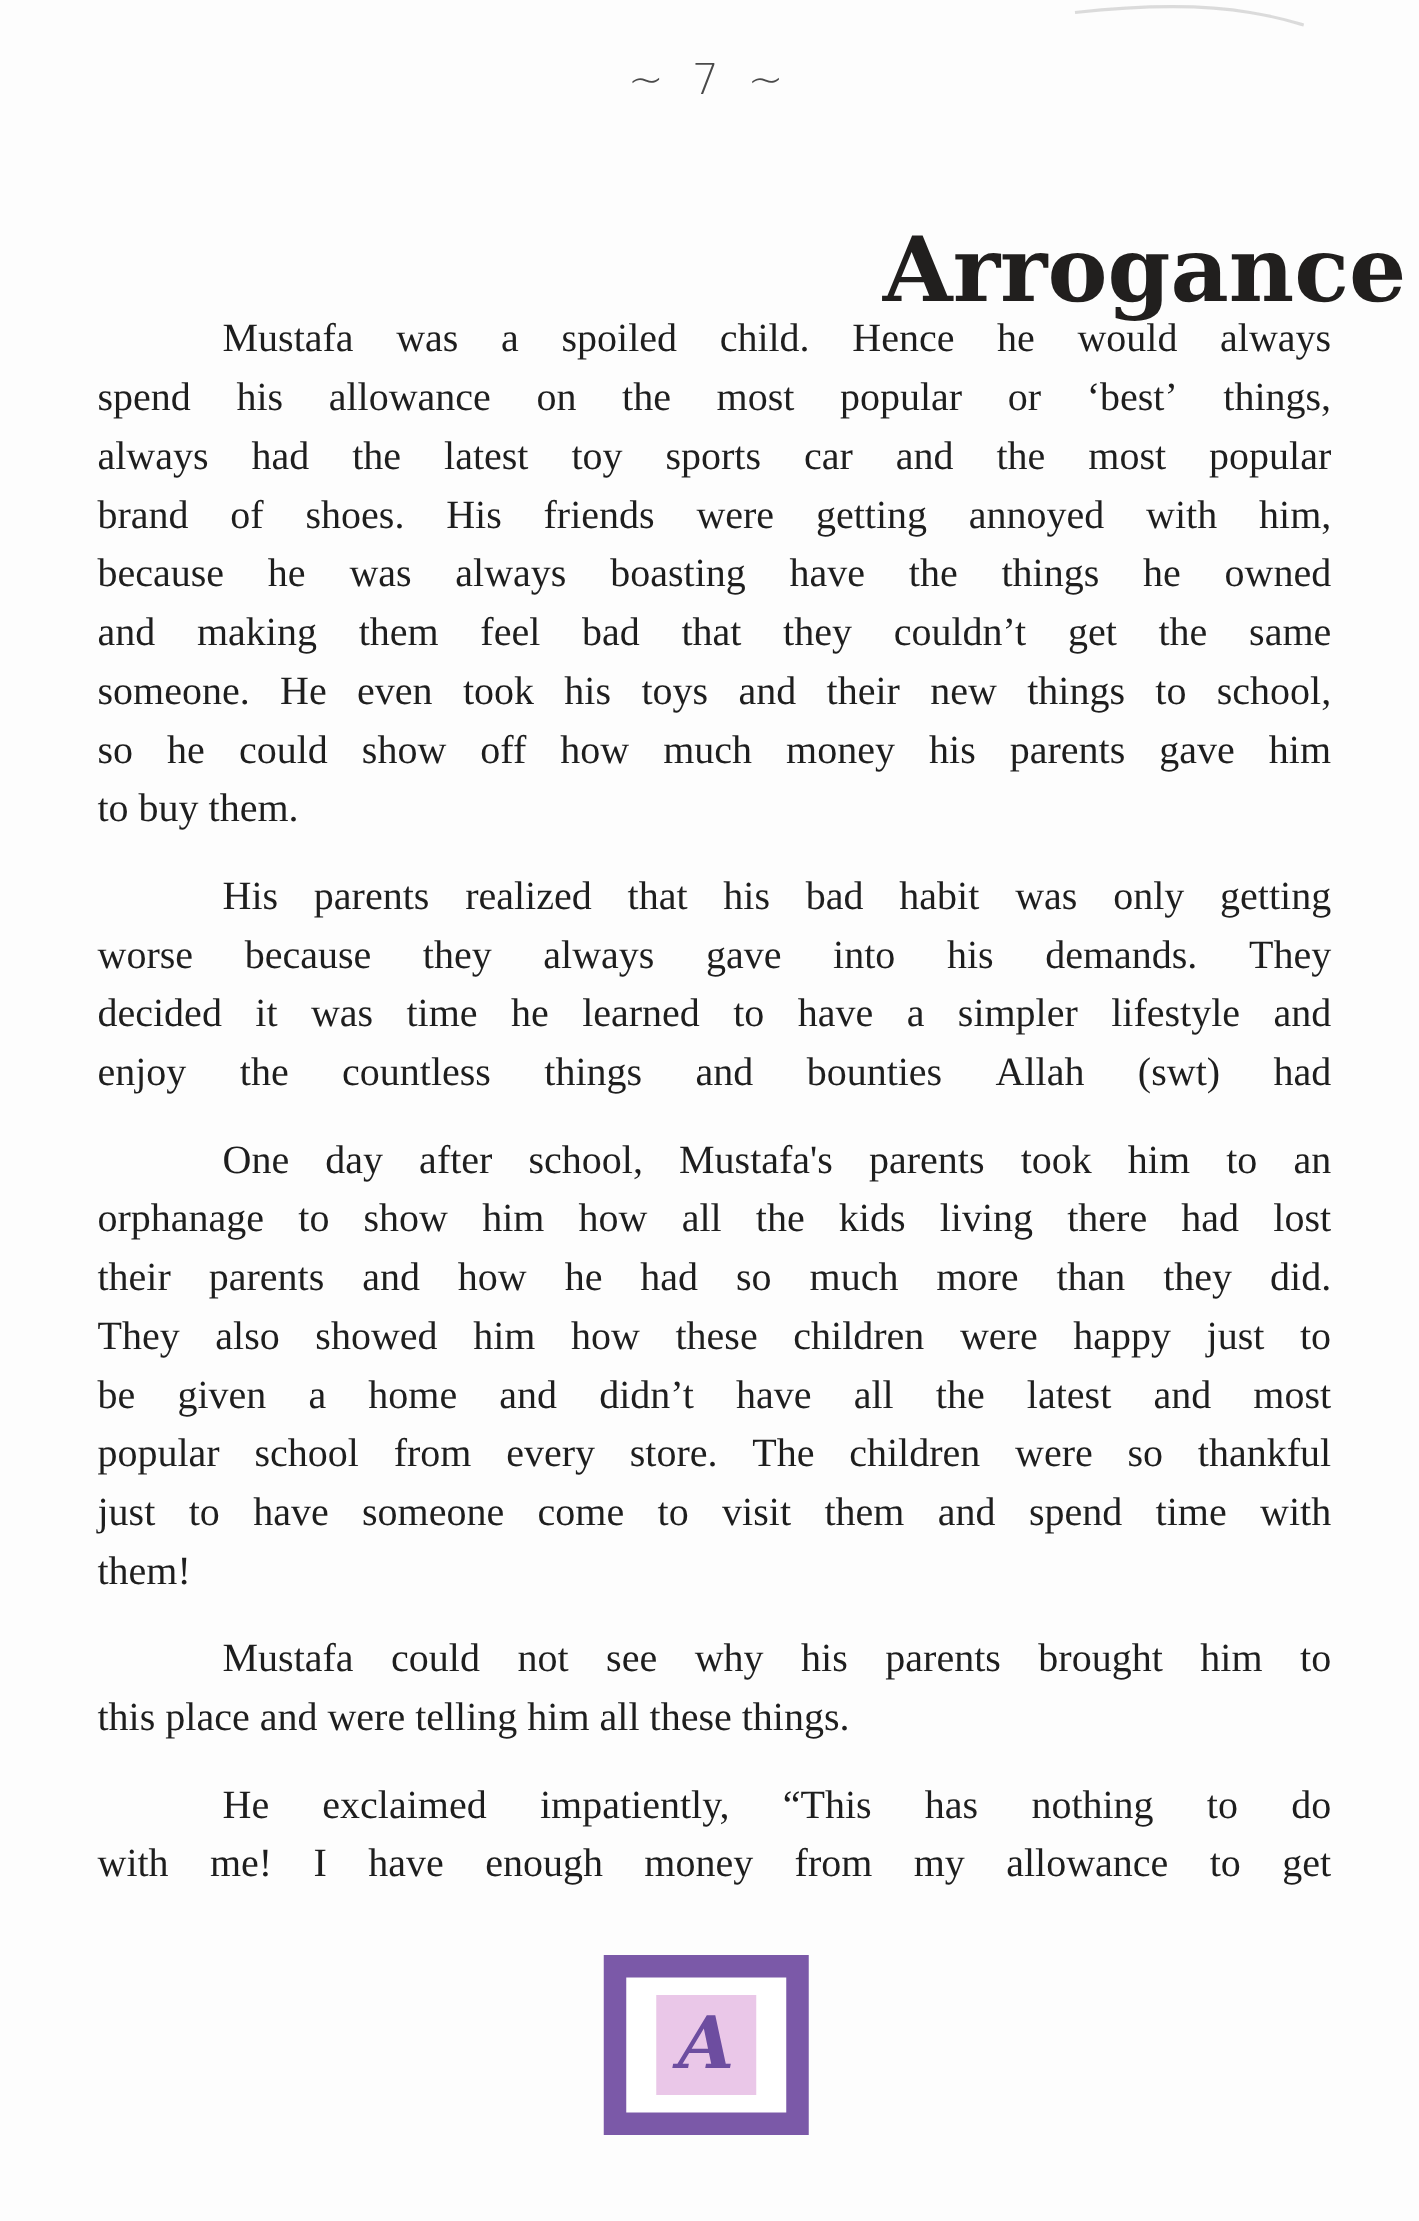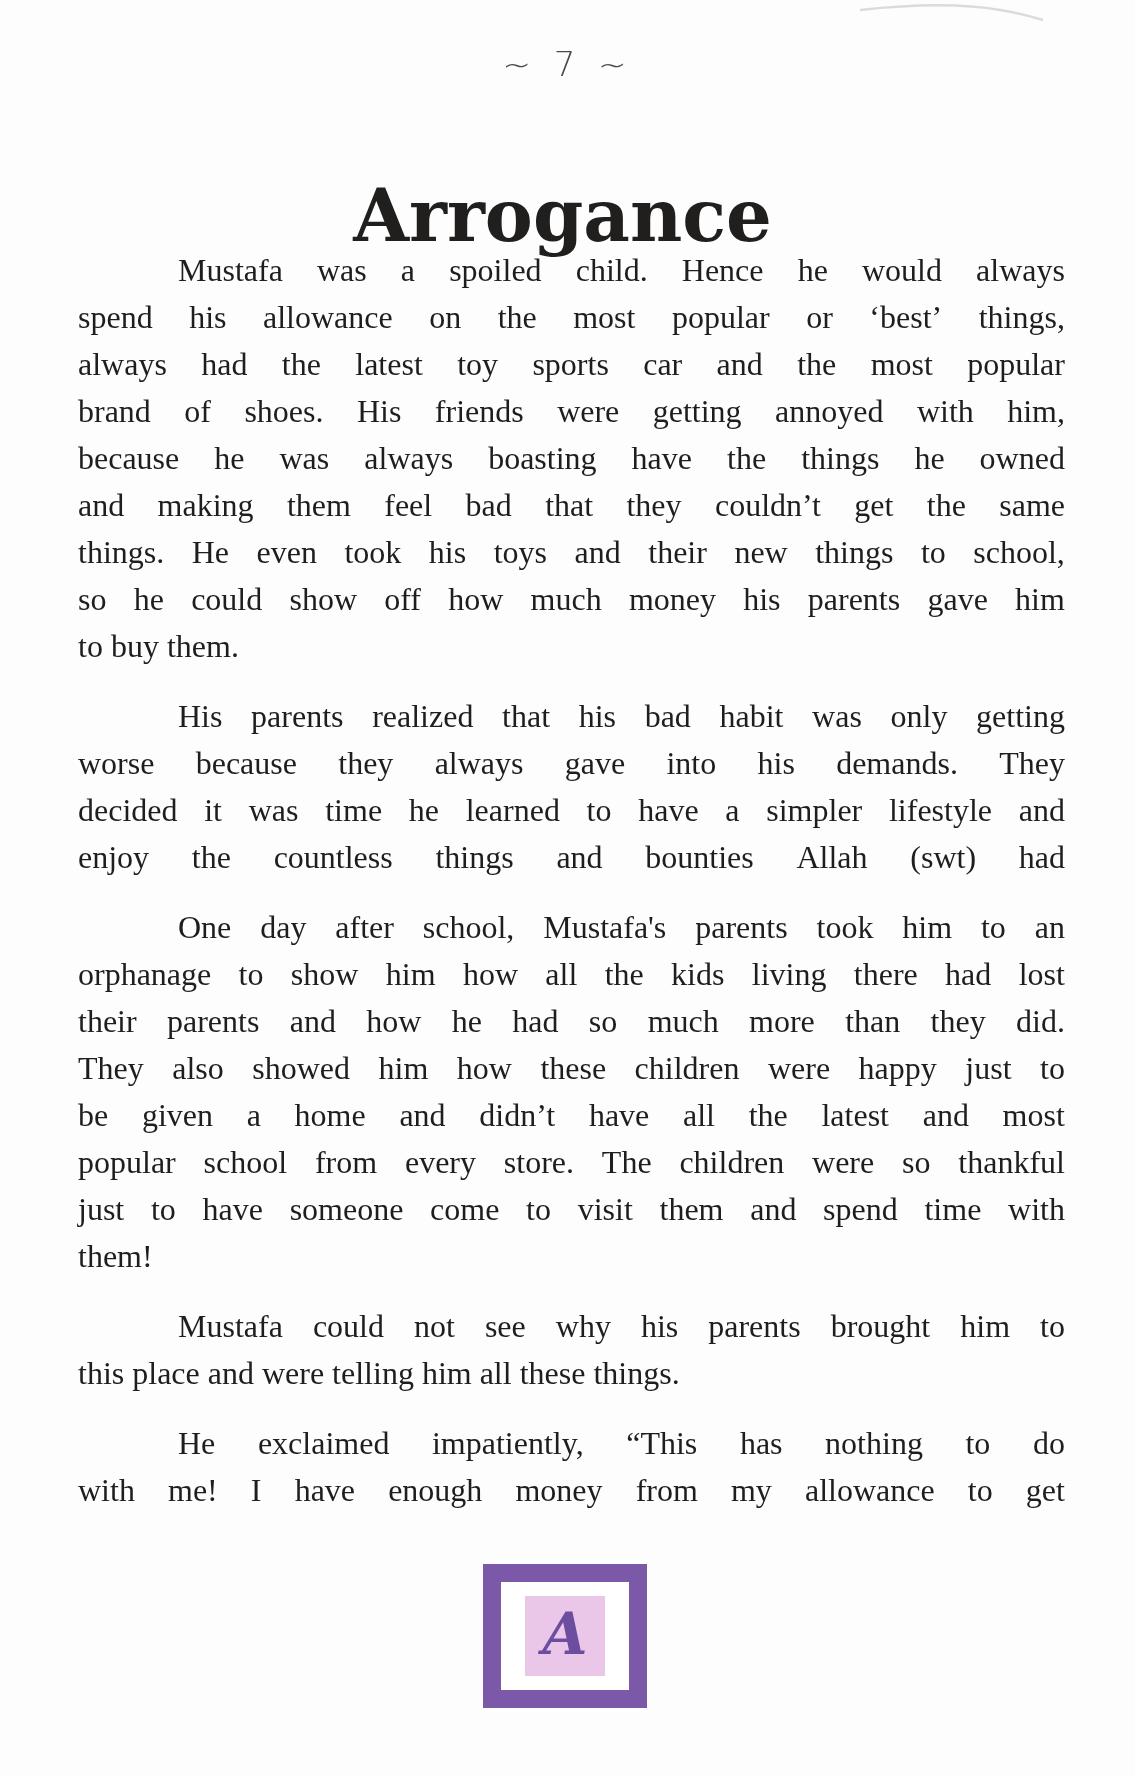--- a/index.html
+++ b/index.html
@@ -21,21 +21,21 @@
     text-align:center;
     font-family:"DejaVu Sans", sans-serif;
     font-weight:300;
     font-size:34px;
     letter-spacing:6px;
     color:#4a4a4a;
   }
   .chapter-title {
     position:absolute;
     top:118px; left:0; width:1125px;
-    text-align:center;
+    text-align:right;
     font-family:"DejaVu Serif", serif;
     font-weight:bold;
     font-size:72px;
     line-height:100px;
     color:#211f1e;
     letter-spacing:0px;
   }
   .page-body {
     position:absolute;
     top:247px; left:60px; width:1005px;
@@ -160,21 +160,21 @@
         <span>feel</span>
         <span>bad</span>
         <span>that</span>
         <span>they</span>
         <span>couldn’t</span>
         <span>get</span>
         <span>the</span>
         <span>same</span>
       </div>
       <div class="line just">
-        <span>things.</span>
+        <span>someone.</span>
         <span>He</span>
         <span>even</span>
         <span>took</span>
         <span>his</span>
         <span>toys</span>
         <span>and</span>
         <span>their</span>
         <span>new</span>
         <span>things</span>
         <span>to</span>

